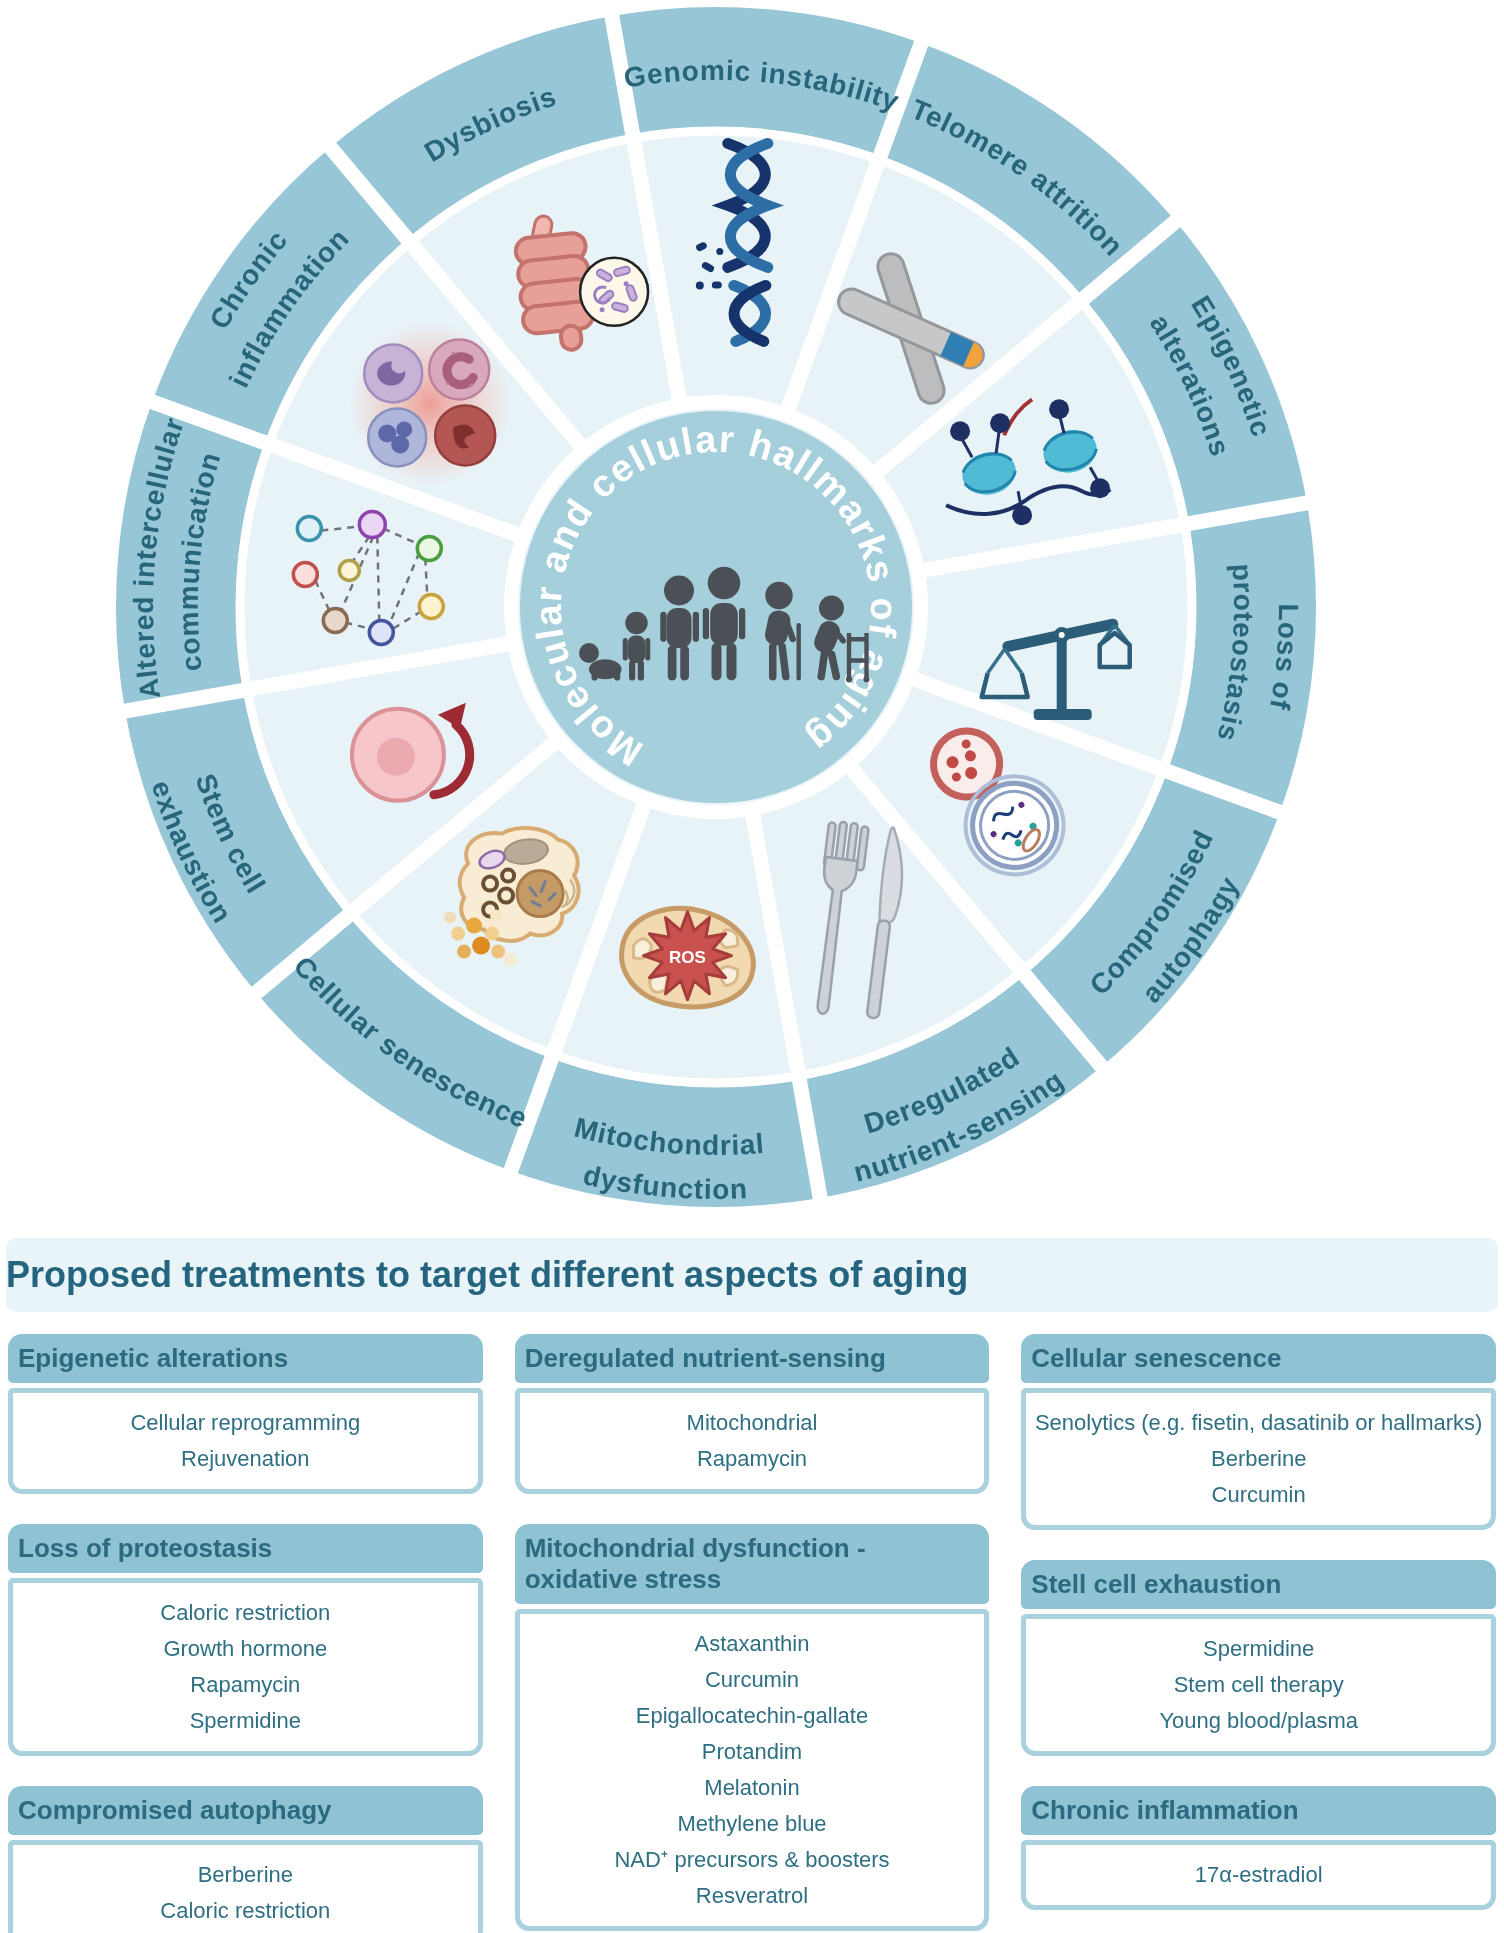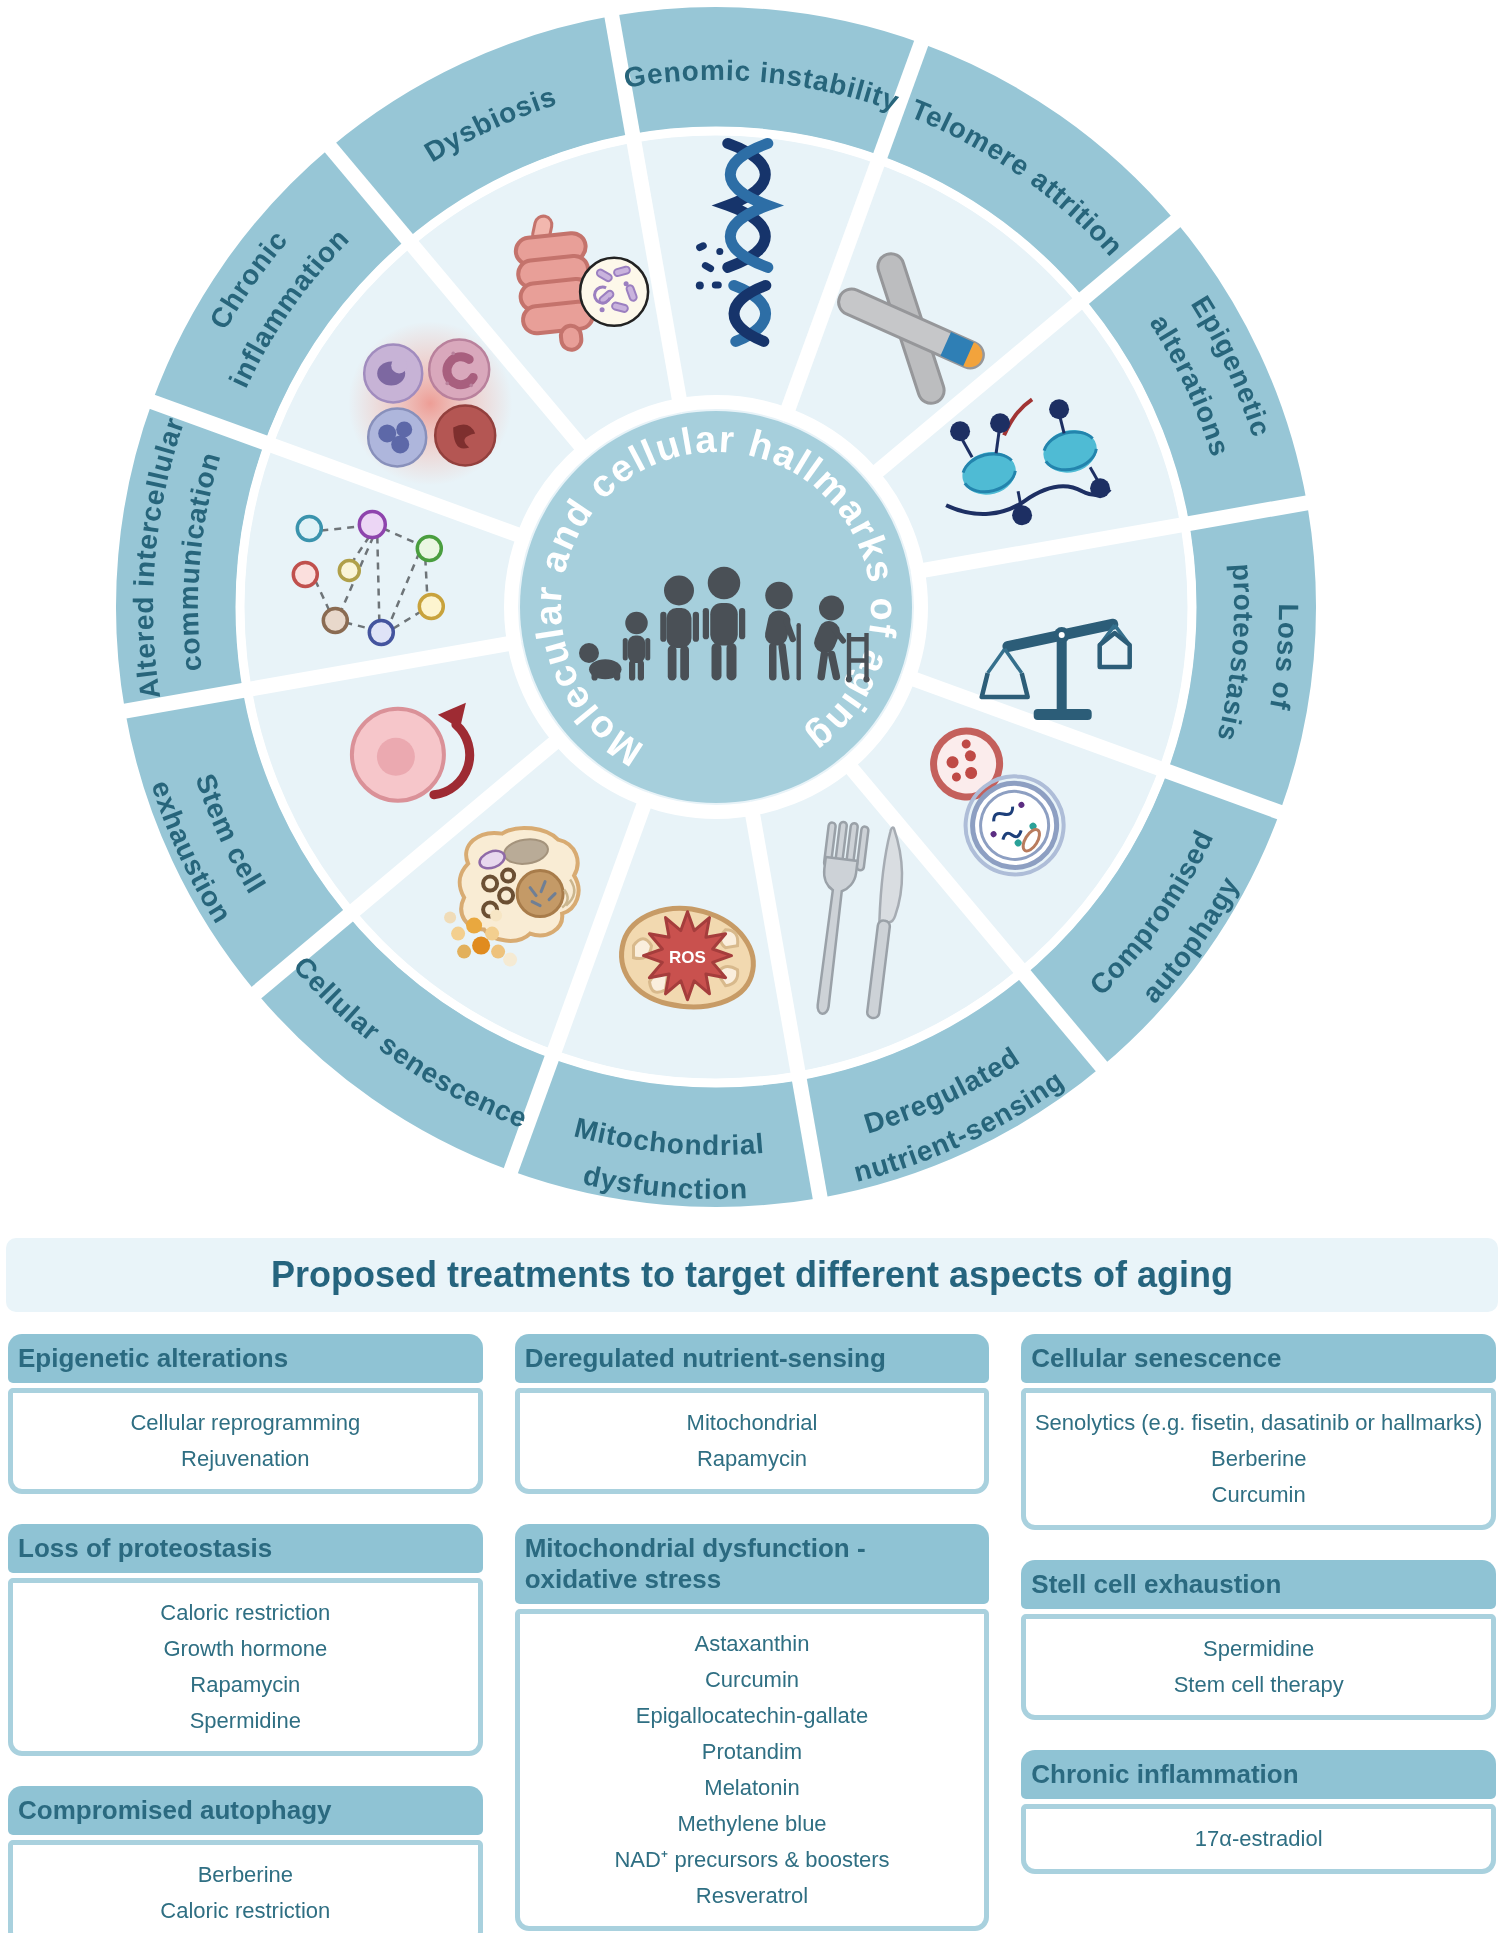--- a/index.html
+++ b/index.html
@@ -2,21 +2,21 @@
 <html><head>
 <meta charset="utf-8">
 <style>
   html,body{margin:0;padding:0;background:#ffffff;}
   body{width:1504px;font-family:"Liberation Sans",sans-serif;}
   svg text{font-family:"Liberation Sans",sans-serif;}
   .band-label{font-size:28px;font-weight:bold;fill:#27657b;letter-spacing:0.8px;}
   .hub-label{font-size:38px;font-weight:bold;fill:#ffffff;letter-spacing:1.5px;}
   .ros-label{font-size:17px;font-weight:bold;fill:#ffffff;text-anchor:middle;}
   .treat-header{margin:16px 6px 0 6px;background:#e9f4f9;border-radius:10px;
-    text-align:center;padding:16px 0;font-size:36px;font-weight:bold;color:#25647e;}
+    padding:16px 0;font-size:36px;font-weight:bold;color:#25647e;}
   .treat-grid{display:flex;gap:32px;padding:22px 8px 26px 8px;align-items:flex-start;}
   .treat-col{flex:1;display:flex;flex-direction:column;gap:30px;min-width:0;}
   .treat-box-header{background:#8fc3d4;color:#2b6a80;font-weight:bold;font-size:26px;
     text-align:left;padding:9px 10px;border-radius:14px 14px 5px 5px;}
   .treat-box-body{border:5px solid #a9d1de;border-radius:5px 5px 14px 14px;margin-top:5px;
     background:#fff;padding:12px 8px;text-align:center;color:#2f6f83;font-size:22px;line-height:36px;}
 </style>
 </head>
 <body>
 
@@ -467,20 +467,21 @@
           <div class="treat-item">Senolytics (e.g. fisetin, dasatinib or hallmarks)</div>
           <div class="treat-item">Berberine</div>
           <div class="treat-item">Curcumin</div>
         </div>
       </div>
       <div class="treat-box">
         <div class="treat-box-header">Stell cell exhaustion</div>
         <div class="treat-box-body">
           <div class="treat-item">Spermidine</div>
           <div class="treat-item">Stem cell therapy</div>
+          <div class="treat-item">Young blood/plasma</div>
         </div>
       </div>
       <div class="treat-box">
         <div class="treat-box-header">Chronic inflammation</div>
         <div class="treat-box-body">
           <div class="treat-item">17α-estradiol</div>
         </div>
       </div>
     </div>
   </div>

